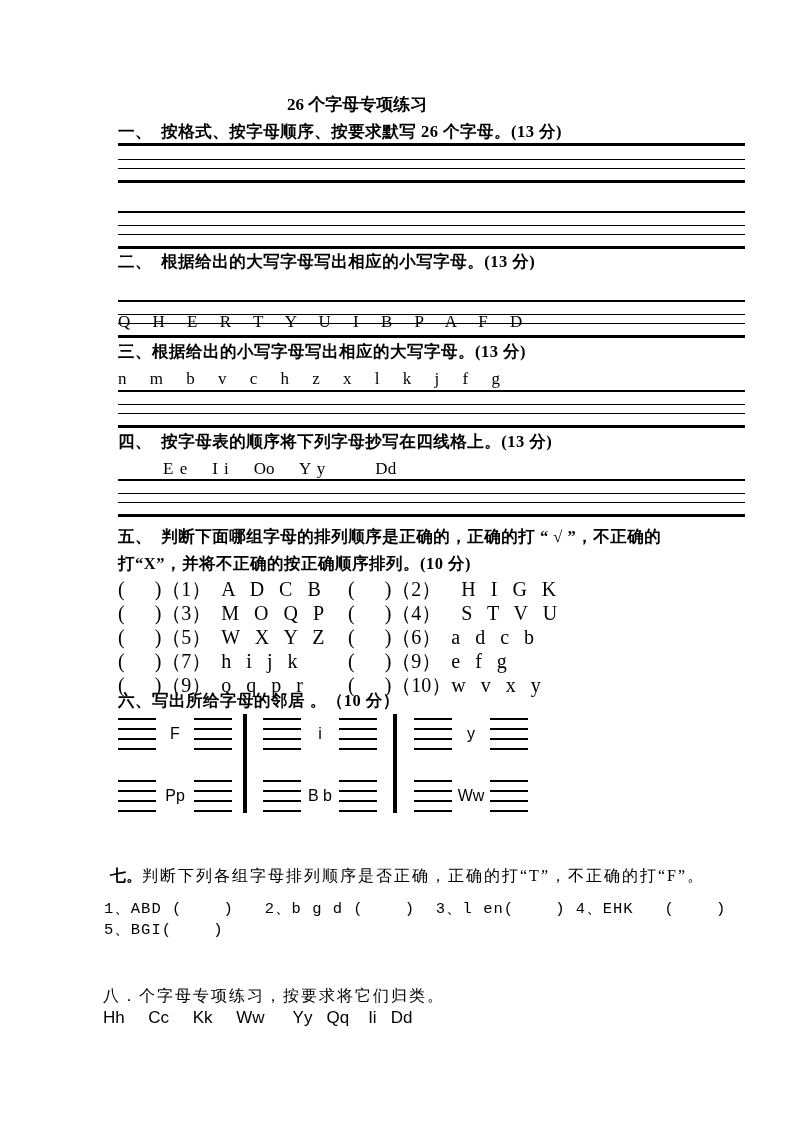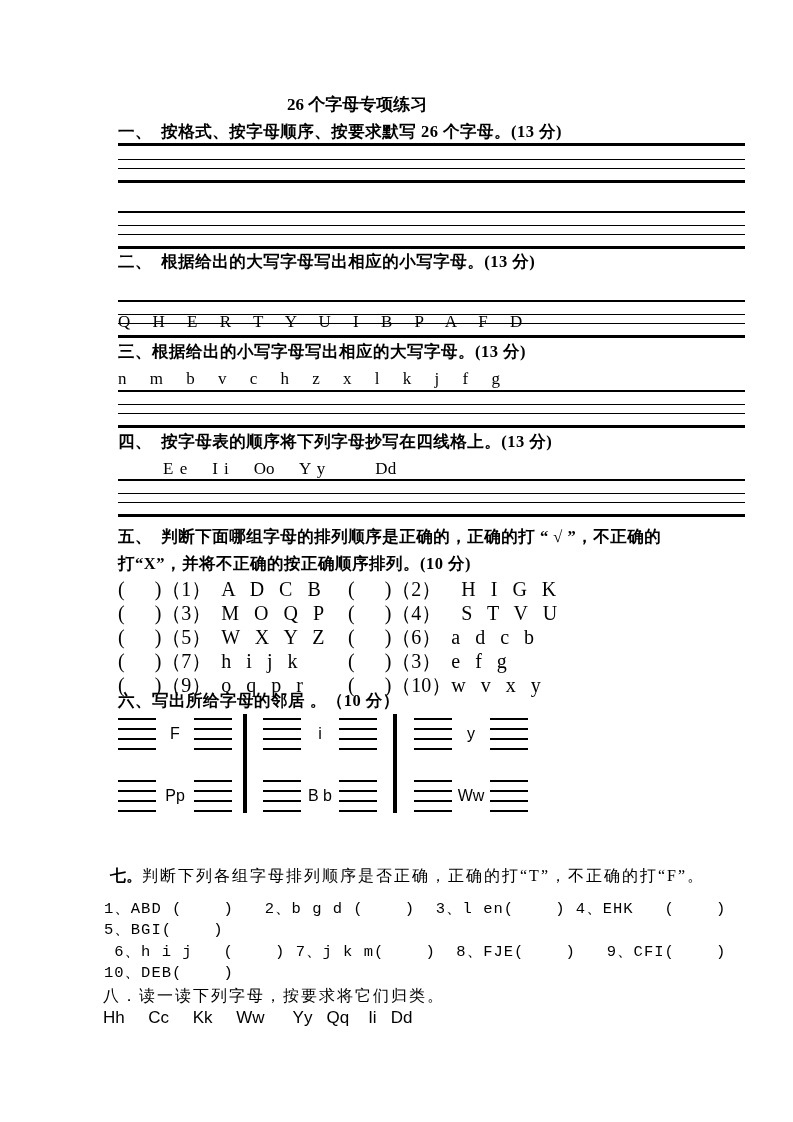--- a/index.html
+++ b/index.html
@@ -110,21 +110,21 @@
   <div class="qrow" style="top:600px">
     <span class="qa">(      )（3）  M   O   Q   P</span>
     <span class="qb">(      )（4）    S   T   V   U</span>
   </div>
   <div class="qrow" style="top:624px">
     <span class="qa">(      )（5）  W   X   Y   Z</span>
     <span class="qb">(      )（6）  a   d   c   b</span>
   </div>
   <div class="qrow" style="top:648px">
     <span class="qa">(      )（7）  h   i   j   k</span>
-    <span class="qb">(      )（3）  e   f   g</span>
+    <span class="qb">(      )（9）  e   f   g</span>
   </div>
   <div class="qrow" style="top:672px">
     <span class="qa">(      )（9）  o   q   p   r</span>
     <span class="qb">(      )（10）w   v   x   y</span>
   </div>
 
   <div class="abs heading" style="top:690px">六、写出所给字母的邻居 。（10 分）</div>
   <div class="neighbors">
     <div class="ncol c1">
       <div class="ncell">
@@ -221,18 +221,17 @@
             <i></i>
             <i></i>
             <i></i>
           </span>
       </div>
     </div>
   </div>
 
   <div class="s7head" style="top:866px"><span class="bold7">七。</span><span>判断下列各组字母排列顺序是否正确，正确的打“T”，不正确的打“F”。</span></div>
   <div class="s7row" style="top:898px">1、ABD (    )   2、b g d (    )  3、l en(    ) 4、EHK   (    )  5、BGI(    )</div>
-  <div class="s7row" style="top:941px"> 6、h i j   (    ) 7、j k m(    )  8、FJE(    )   9、CFI(    )  10、DEB(    )</div>
-
-  <div class="s8head" style="top:986px">八．读一读下列字母，按要求将它们归类。</div>
+
+  <div class="s8head" style="top:986px">八．个字母专项练习，按要求将它们归类。</div>
   <div class="s8letters" style="top:1008px">Hh     Cc     Kk     Ww      Yy   Qq    Ii   Dd</div>
 
 </div>
 
 </body></html>

